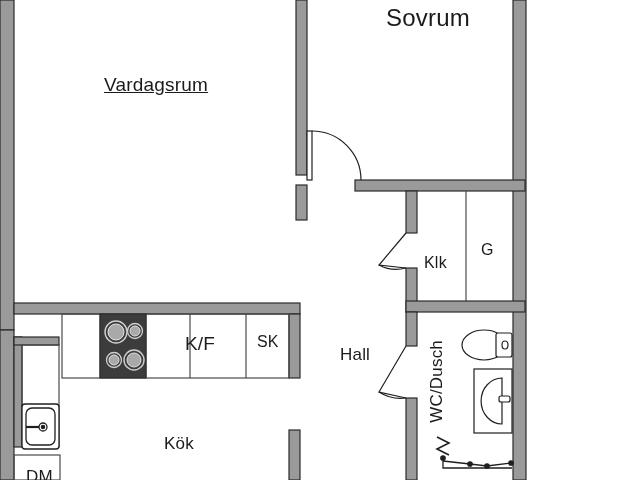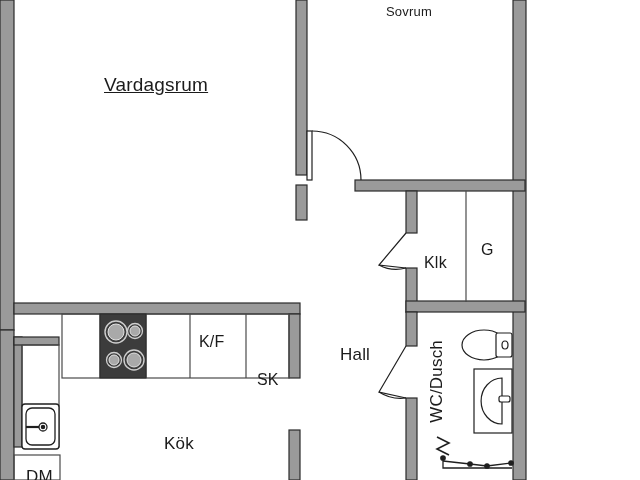--- a/index.html
+++ b/index.html
@@ -29,27 +29,27 @@
   }
   .room-label {
     position: absolute;
     color: #1b1b1b;
     font-family: "Liberation Sans", sans-serif;
     white-space: nowrap;
     letter-spacing: 0.2px;
     user-select: none;
   }
   .lbl-vardagsrum { left: 104px; top: 74px;  font-size: 19px; text-decoration: underline; }
-  .lbl-sovrum     { left: 386px; top: 4px;   font-size: 13px; }
+  .lbl-sovrum     { left: 386px; top: 4px;   font-size: 24px; }
   .lbl-klk        { left: 424px; top: 241px; font-size: 16px; margin-top: 13px; }
   .lbl-g          { left: 481px; top: 241px; font-size: 16px; }
   .lbl-hall       { left: 340px; top: 345px; font-size: 17px; }
   .lbl-kok        { left: 164px; top: 434px; font-size: 17px; text-align: center; }
-  .lbl-kf         { left: 199px; top: 333px; font-size: 16px; text-align: right; }
-  .lbl-sk         { left: 257px; top: 333px; font-size: 16px; margin-top: 38px; }
+  .lbl-kf         { left: 185px; top: 333px; font-size: 19px; text-align: right; }
+  .lbl-sk         { left: 257px; top: 333px; font-size: 16px; }
   .lbl-dm         { left: 26px;  top: 467px; font-size: 17px; }
   .lbl-wcdusch {
     left: 427px;
     top: 340px;
     font-size: 17px;
     transform-origin: 0 0;
     transform: rotate(-90deg) translate(-100%, 0);
   }
 </style>
 </head>

